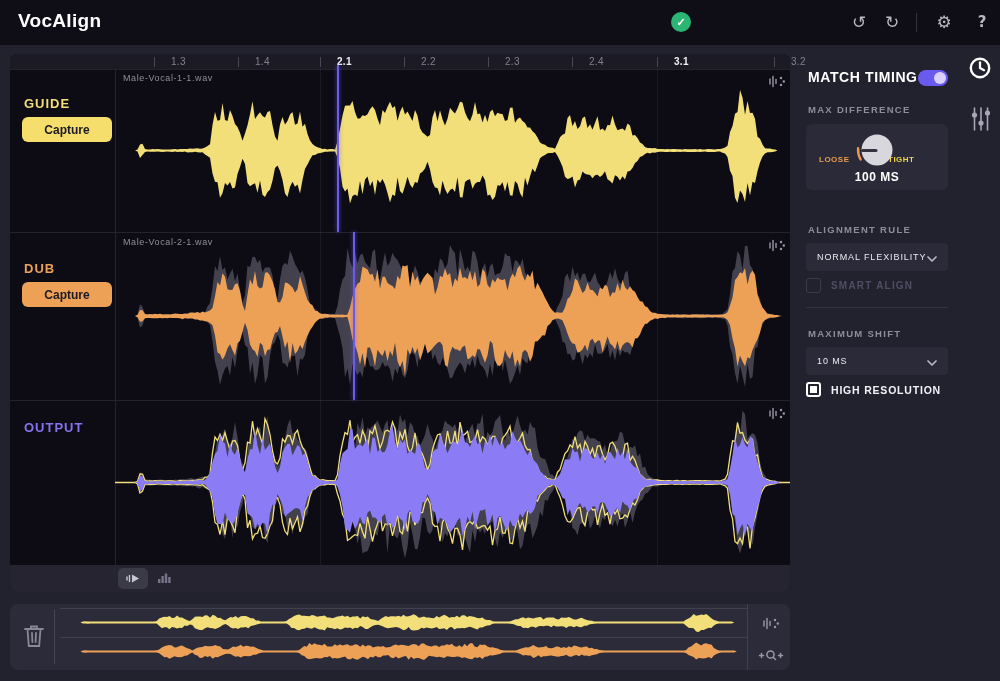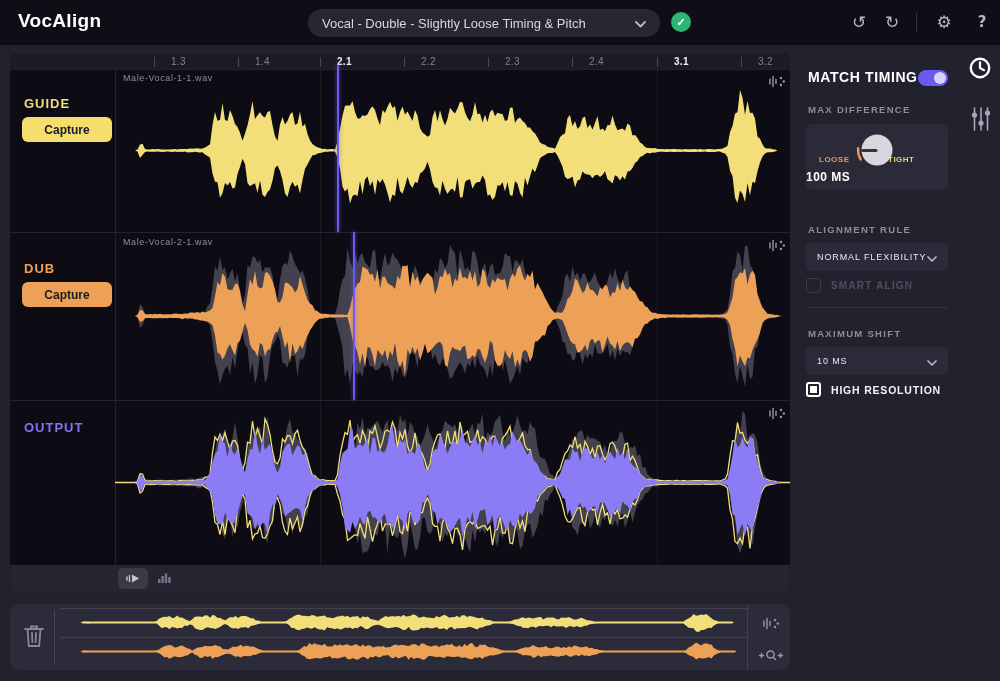--- a/index.html
+++ b/index.html
@@ -53,49 +53,41 @@
   .sblabel{font-size:9.5px;font-weight:bold;color:#8F8D9C;letter-spacing:1.3px;}
   #mt-title{left:808px;top:69px;font-size:14px;font-weight:bold;color:#FFFFFF;letter-spacing:.6px;}
   #mt-toggle{left:918px;top:70px;width:30px;height:16px;border-radius:8px;background:#3A3848;cursor:pointer;}
   #mt-toggle.on{background:#6A5AF0;}
   #mt-toggle .tknob{position:absolute;left:2px;top:2px;width:12px;height:12px;border-radius:50%;background:#D9D2FF;}
   #mt-toggle.on .tknob{left:auto;right:2px;}
   #knobpanel{left:806px;top:124px;width:142px;height:66px;background:#2B2A38;border-radius:6px;}
   .knobside{top:31px;font-size:8px;font-weight:bold;letter-spacing:.5px;}
   #knobmin{left:13px;color:#E89B4F;text-align:center;}
   #knobmax{left:82px;color:#F2D24E;}
-  #knobval{left:0;top:46px;width:142px;text-align:left;font-size:12px;font-weight:bold;color:#FFFFFF;letter-spacing:.5px;}
+  #knobval{left:0;top:46px;width:142px;text-align:center;font-size:12px;font-weight:bold;color:#FFFFFF;letter-spacing:.5px;}
   .dropdown{left:806px;width:142px;height:28px;background:#2B2A38;border-radius:4px;display:flex;align-items:center;
             justify-content:space-between;padding:0 11px;box-sizing:border-box;cursor:pointer;}
   .ddtext{font-size:9px;font-weight:normal;color:#EAE9F2;letter-spacing:.9px;}
   .checkrow{display:flex;align-items:center;cursor:pointer;}
   .cbox{width:15px;height:15px;border-radius:3px;box-sizing:border-box;display:flex;align-items:center;justify-content:center;}
   .cbox.dim{border:1.5px solid #3C3A4A;}
   .cbox.lit{border:2px solid #FFFFFF;}
   .cbox .inner{width:7px;height:7px;background:#FFFFFF;display:none;}
   .cbox.checked .inner{display:block;}
   #smartlabel{margin-left:10px;font-size:10px;font-weight:bold;color:#504E64;letter-spacing:1.2px;}
   #hireslabel{margin-left:10px;font-size:10.5px;font-weight:bold;color:#F3F2F8;letter-spacing:.8px;}
   #sbdivider{left:806px;top:307px;width:142px;height:1px;background:#343342;}
 </style>
 </head>
 <body>
 
 <div id="app">
 
   <div class="abs" id="topbar">
     <div class="abs" id="logo">VocAlign</div>
-    <div class="abs" id="preset">
-      <span class="ptext">Vocal - Double - Slightly Loose Timing &amp; Pitch</span>
-      <span>
-        <svg width="11" height="7" viewBox="0 0 11 7">
-            <polyline points="1,1 5.5,5.5 10,1" fill="none" stroke="#B9B7C4" stroke-width="1.8" stroke-linecap="round" stroke-linejoin="round"></polyline>
-          </svg>
-      </span>
-    </div>
     <div class="abs" id="statusok">
       <span>✓</span>
     </div>
     <div class="abs tbicon" style="left:848px;">↺</div>
     <div class="abs tbicon" style="left:881px;">↻</div>
     <div class="abs" id="tbdivider"></div>
     <div class="abs tbicon" style="left:933px;">⚙</div>
     <div class="abs tbicon" style="left:971px;font-weight:bold;font-size:15px;">?</div>
   </div>
 
@@ -122,21 +114,21 @@
           <span class="ticklabel">2.3</span>
         </div>
         <div class="tick" style="left: 562px;">
           <span class="tickline"></span>
           <span class="ticklabel">2.4</span>
         </div>
         <div class="tick strong" style="left: 647px;">
           <span class="tickline"></span>
           <span class="ticklabel">3.1</span>
         </div>
-        <div class="tick" style="left: 731px;">
+        <div class="tick" style="left: 764px;">
           <span class="tickline"></span>
           <span class="ticklabel">3.2</span>
         </div>
       </div>
 
     <div class="abs hsep" style="top:15px;"></div>
     <div class="abs hsep" style="top:178px;"></div>
     <div class="abs hsep" style="top:346px;"></div>
     <div class="abs hsep" style="top:511px;"></div>
     <div class="abs" id="vheader"></div>

